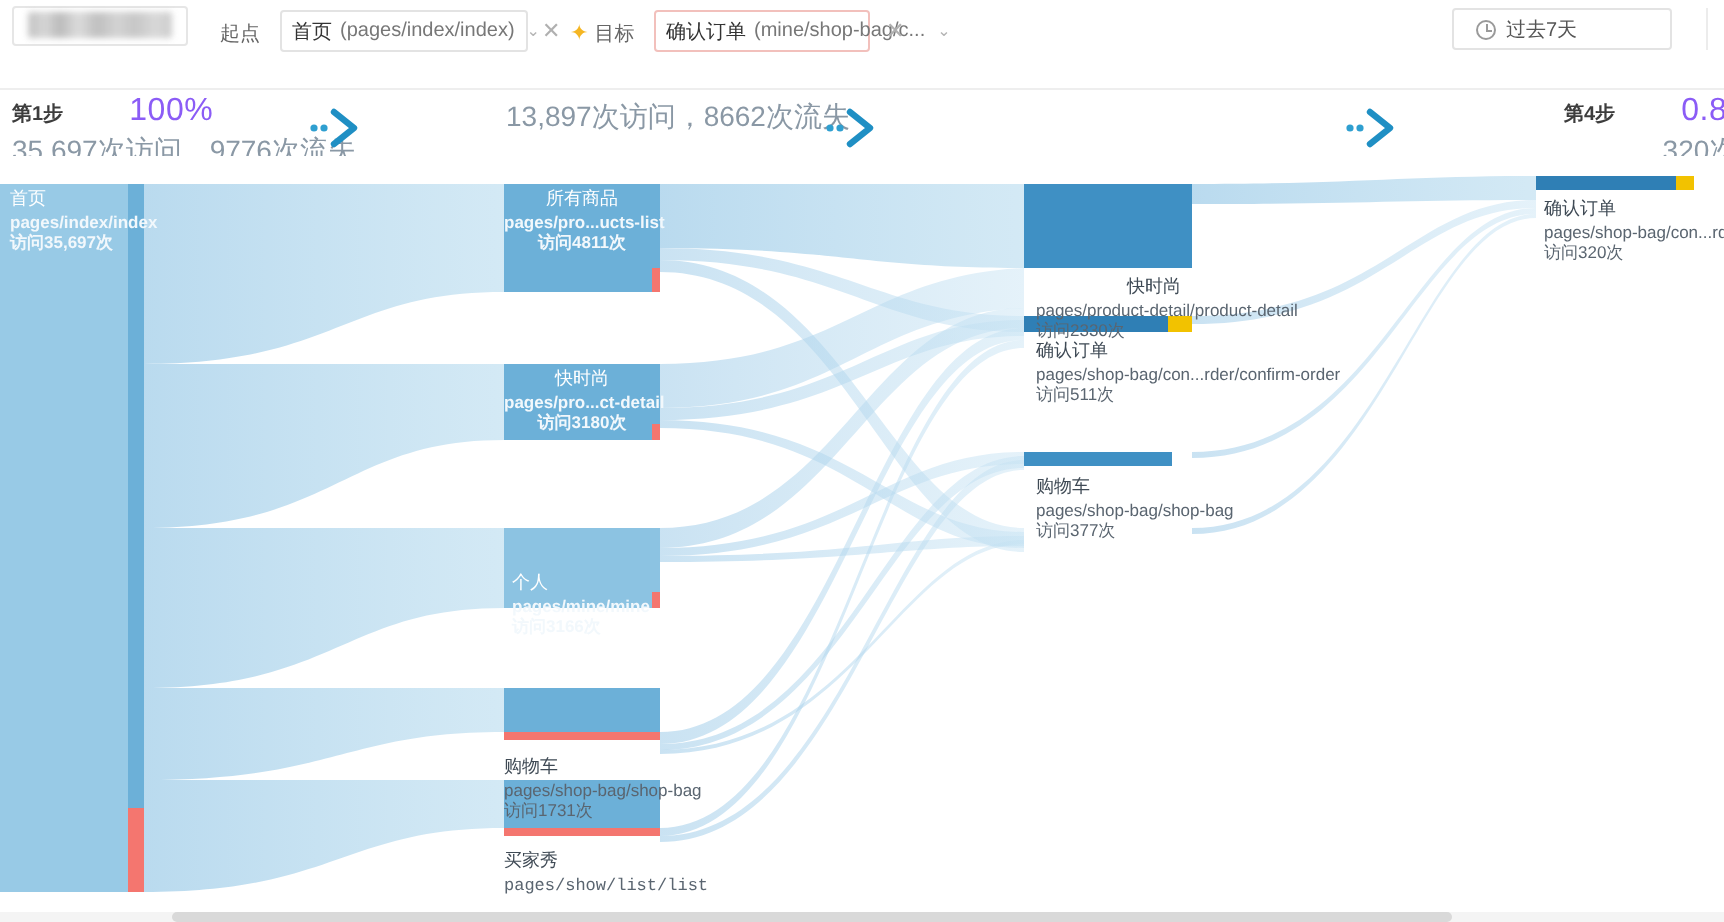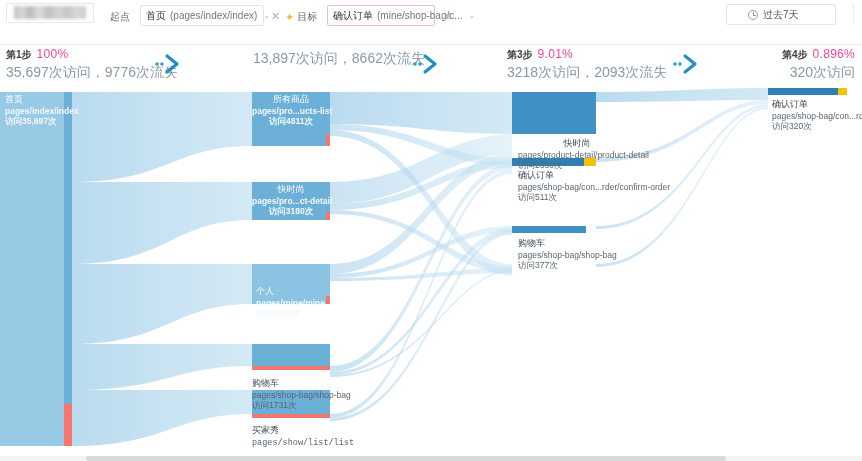--- a/index.html
+++ b/index.html
@@ -89,21 +89,21 @@
   .date-picker {
     position: absolute;
     right: 26px; top: 4px;
     width: 110px; height: 21px;
     border: 1px solid #e3e3e3;
     border-radius: 2px;
     background: #fff;
     display: flex;
     align-items: center;
     gap: 5px;
-    padding: 0 21px;
+    padding: 0 11px;
     font-size: 10px;
     color: #555;
   }
   .clock-ic {
     width: 10px; height: 10px;
     border: 1px solid #9a9a9a;
     border-radius: 50%;
     position: relative;
     flex: 0 0 auto;
   }
@@ -140,24 +140,25 @@
     display: flex;
     align-items: baseline;
     gap: 5px;
   }
   .step-idx {
     font-size: 10px;
     color: #3d3d3d;
     font-weight: bold;
   }
   .step-pct {
-    font-size: 12px;
-    color: #ec4899;
+    font-size: 16px;
+    color: #8b5cf6;
     letter-spacing: .3px;
     line-height: 1.05;
+    margin-left: 28px;
   }
   .step-sub {
     font-size: 14px;
     color: #8a98a5;
     margin-top: 2px;
   }
   .arrow-ic {
     position: absolute;
     top: 8px;
     width: 32px; height: 22px;
@@ -259,27 +260,20 @@
   <div class="step" style="left:253px;">
     <div class="step-sub">13,897次访问，8662次流失</div>
   </div>
 
   <svg class="arrow-ic" style="left:408px;" viewBox="0 0 32 22">
     <circle cx="7" cy="11" r="1.8" fill="#2f9fd0"></circle>
     <circle cx="12" cy="11" r="1.8" fill="#2f9fd0"></circle>
     <path d="M17 3 L27 11 L17 19" fill="none" stroke="#1f8fc4" stroke-width="3.2" stroke-linecap="round" stroke-linejoin="round"></path>
   </svg>
 
-  <div class="step" style="left:507px;">
-    <div class="step-head">
-      <span class="step-idx">第3步</span>
-      <span class="step-pct">9.01%</span>
-    </div>
-    <div class="step-sub">3218次访问，2093次流失</div>
-  </div>
 
   <svg class="arrow-ic" style="left:668px;" viewBox="0 0 32 22">
     <circle cx="7" cy="11" r="1.8" fill="#2f9fd0"></circle>
     <circle cx="12" cy="11" r="1.8" fill="#2f9fd0"></circle>
     <path d="M17 3 L27 11 L17 19" fill="none" stroke="#1f8fc4" stroke-width="3.2" stroke-linecap="round" stroke-linejoin="round"></path>
   </svg>
 
   <div class="step" style="left:782px;">
     <div class="step-head">
       <span class="step-idx">第4步</span>

